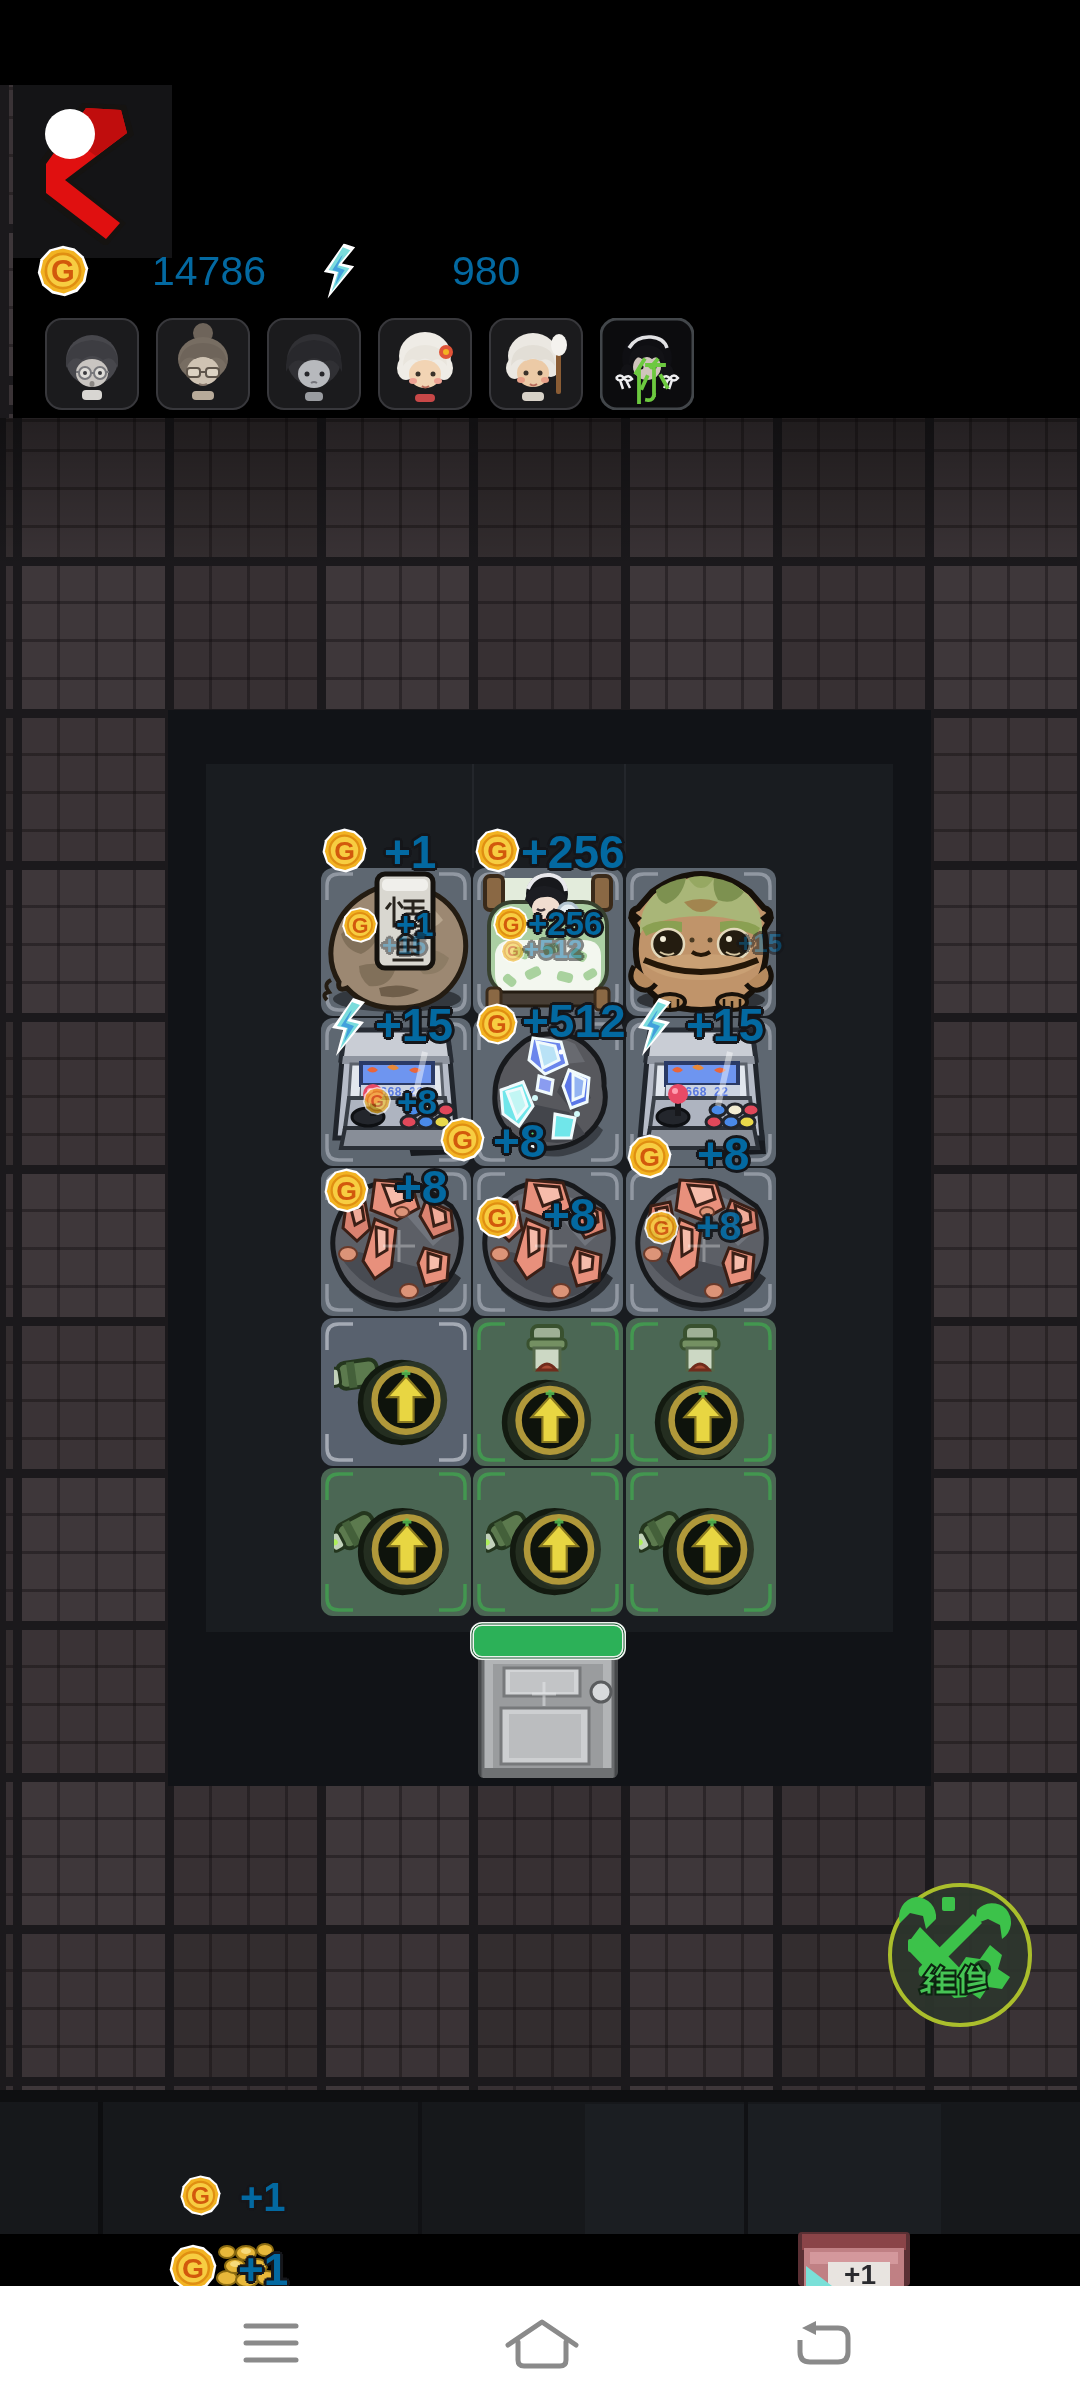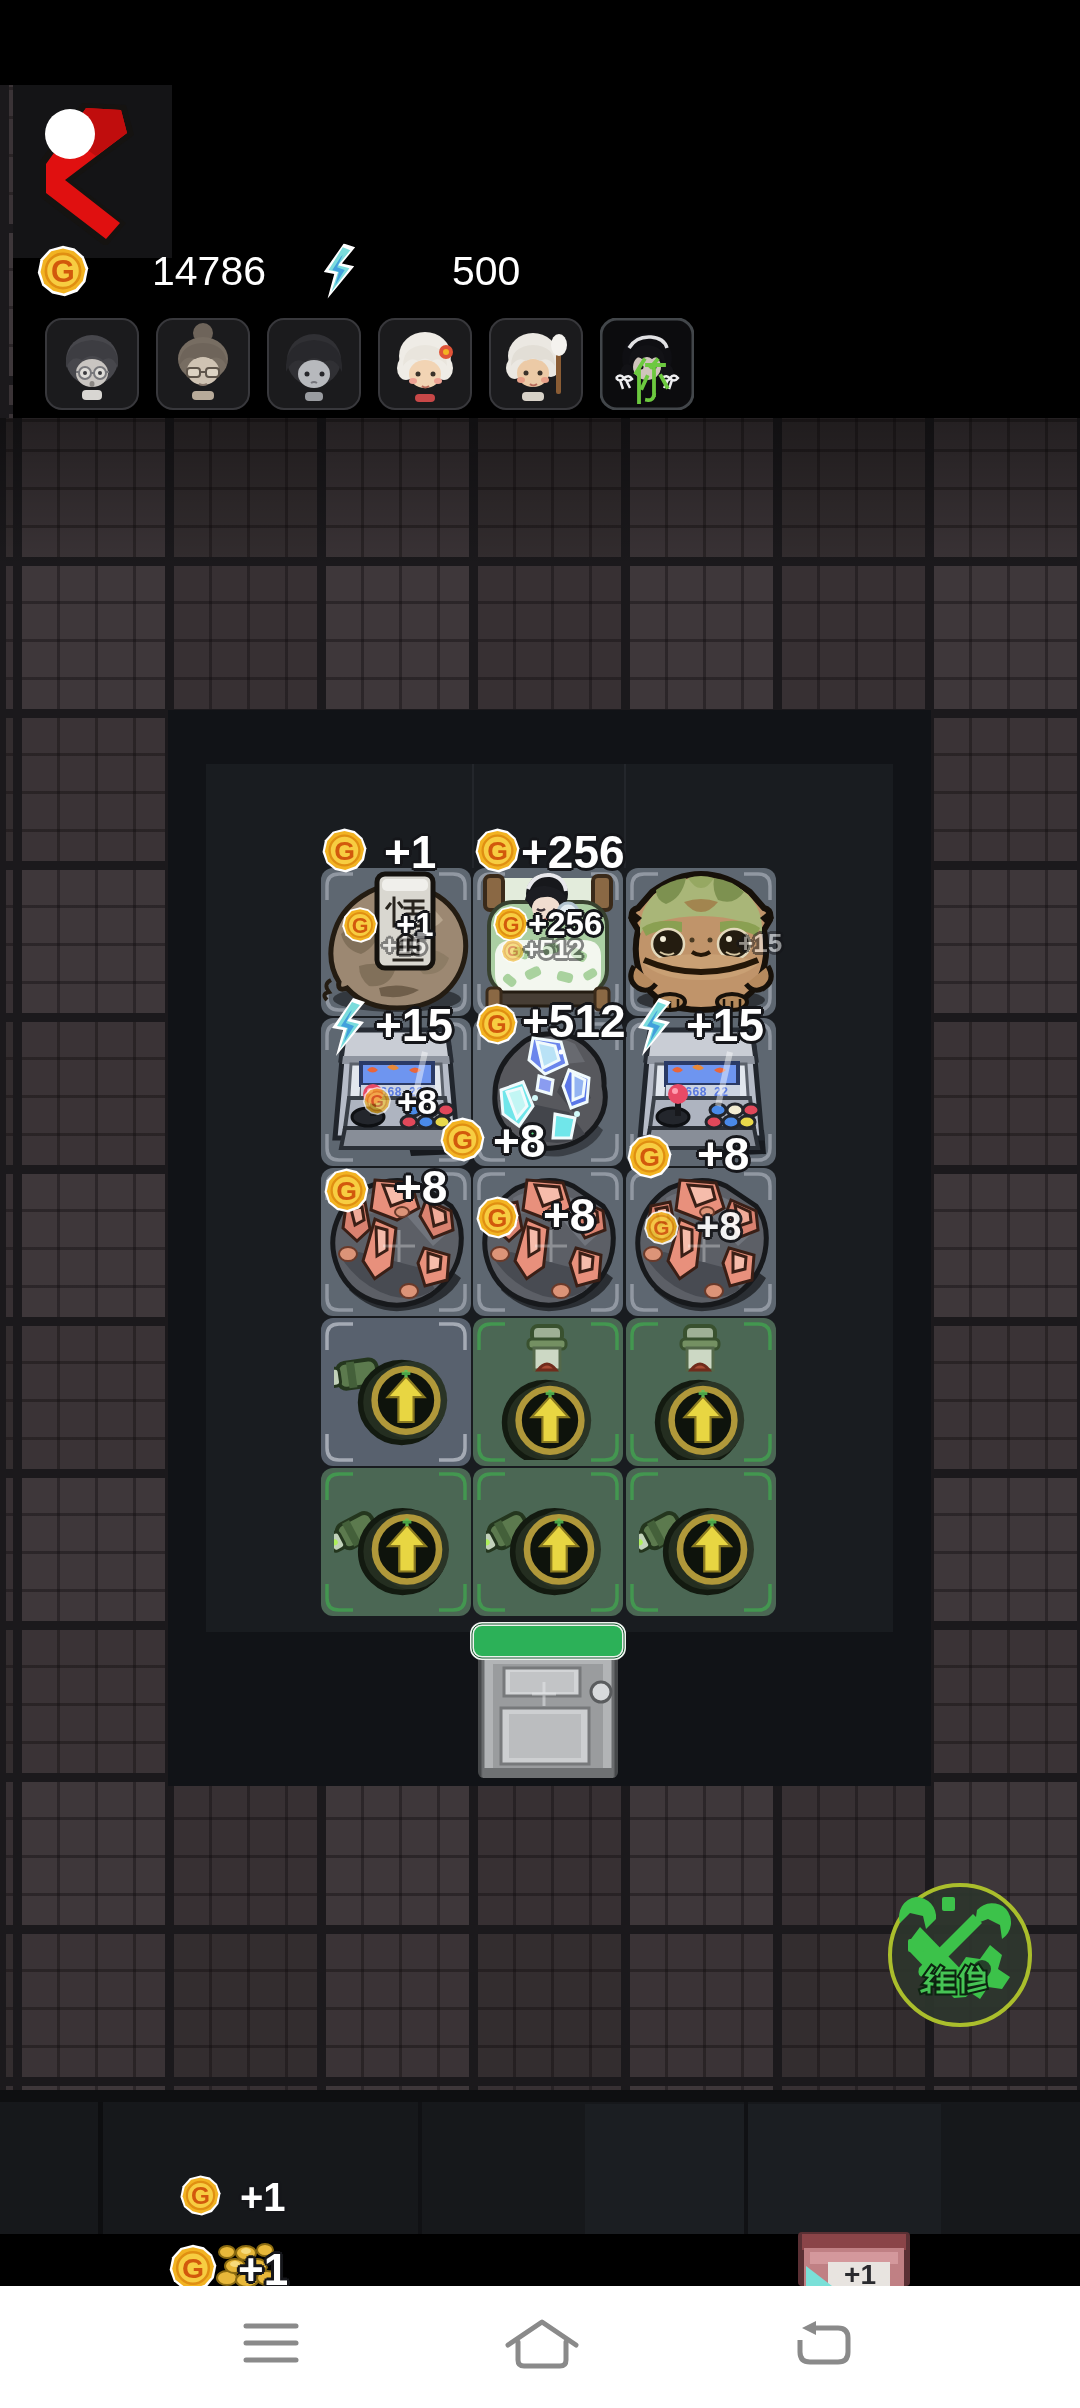--- a/index.html
+++ b/index.html
@@ -6,21 +6,21 @@
 .screen{position:relative;width:1080px;height:2408px;background:#000;overflow:hidden;font-family:"Liberation Sans",sans-serif}
 .abs{position:absolute}
 .tiles{background-color:#383134;background-image:
  repeating-linear-gradient(90deg,#1b191c 0 9px,rgba(0,0,0,0) 9px 152px),
  repeating-linear-gradient(180deg,#1b191c 0 9px,rgba(0,0,0,0) 9px 152px),
  repeating-linear-gradient(90deg,rgba(16,12,14,.40) 0 3px,rgba(0,0,0,0) 3px 38px),
  repeating-linear-gradient(180deg,rgba(16,12,14,.40) 0 3px,rgba(0,0,0,0) 3px 38px),
  repeating-linear-gradient(90deg,rgba(255,255,255,.018) 0 152px,rgba(0,0,0,.05) 152px 304px),
  repeating-linear-gradient(180deg,rgba(0,0,0,.04) 0 152px,rgba(255,255,255,.012) 152px 304px);
  background-position:13px 0,0 -13px,19px 0,0 31px,13px 0,0 -13px}
-.rw{position:absolute;font-weight:bold;color:#ffffff;white-space:nowrap;line-height:1;
+.rw{position:absolute;font-weight:bold;color:#0369a1;white-space:nowrap;line-height:1;
  text-shadow:-3px 0 #15161a,3px 0 #15161a,0 -3px #15161a,0 3px #15161a,-2px -2px #15161a,2px 2px #15161a,-2px 2px #15161a,2px -2px #15161a}
 .cell{position:absolute;width:150px;height:148px;border-radius:12px}
 .cg{background:#5e6771}
 .cgr{background:#4b6754}
 </style>
 </head>
 <body>
 <div class="screen">
 <svg width="0" height="0" style="position:absolute">
 <defs>
@@ -139,21 +139,21 @@
 <svg class="abs" style="left:36px;top:244px" width="54" height="54" viewBox="0 0 60 60">
       <use href="#coin"></use>
     </svg>
 
 <div class="rw" style="left:152px;top:251px;font-size:41px;font-weight:normal;text-shadow:none">14786</div>
 
 <svg class="abs" style="left:320px;top:243px" width="38" height="58" viewBox="0 0 40 60">
       <use href="#bolt"></use>
     </svg>
 
-<div class="rw" style="left:452px;top:251px;font-size:41px;font-weight:normal;text-shadow:none">500</div>
+<div class="rw" style="left:452px;top:251px;font-size:41px;font-weight:normal;text-shadow:none">980</div>
 
 <svg class="abs" style="left:45px;top:318px" width="94" height="92" viewBox="0 0 94 92">
 <rect x="1" y="1" width="92" height="90" rx="16" fill="#1b1b1d" stroke="#38383c" stroke-width="2"></rect>
 <ellipse cx="47" cy="42" rx="26" ry="25" fill="#47474c"></ellipse>
 <ellipse cx="47" cy="55" rx="16" ry="14" fill="#c9c5c1"></ellipse>
 <path d="M21 50 Q19 24 47 22 Q75 24 73 50 Q68 36 58 42 Q47 34 37 42 Q27 36 21 50 Z" fill="#3d3d42"></path>
 <circle cx="40" cy="55" r="6" fill="#dedcd8" stroke="#77777b" stroke-width="2"></circle>
 <circle cx="55" cy="55" r="6" fill="#dedcd8" stroke="#77777b" stroke-width="2"></circle>
 <path d="M46 55 H49 M34 54 H31 M61 54 H64" stroke="#77777b" stroke-width="2"></path>
 <circle cx="40" cy="55" r="2" fill="#3a3a3e"></circle>

